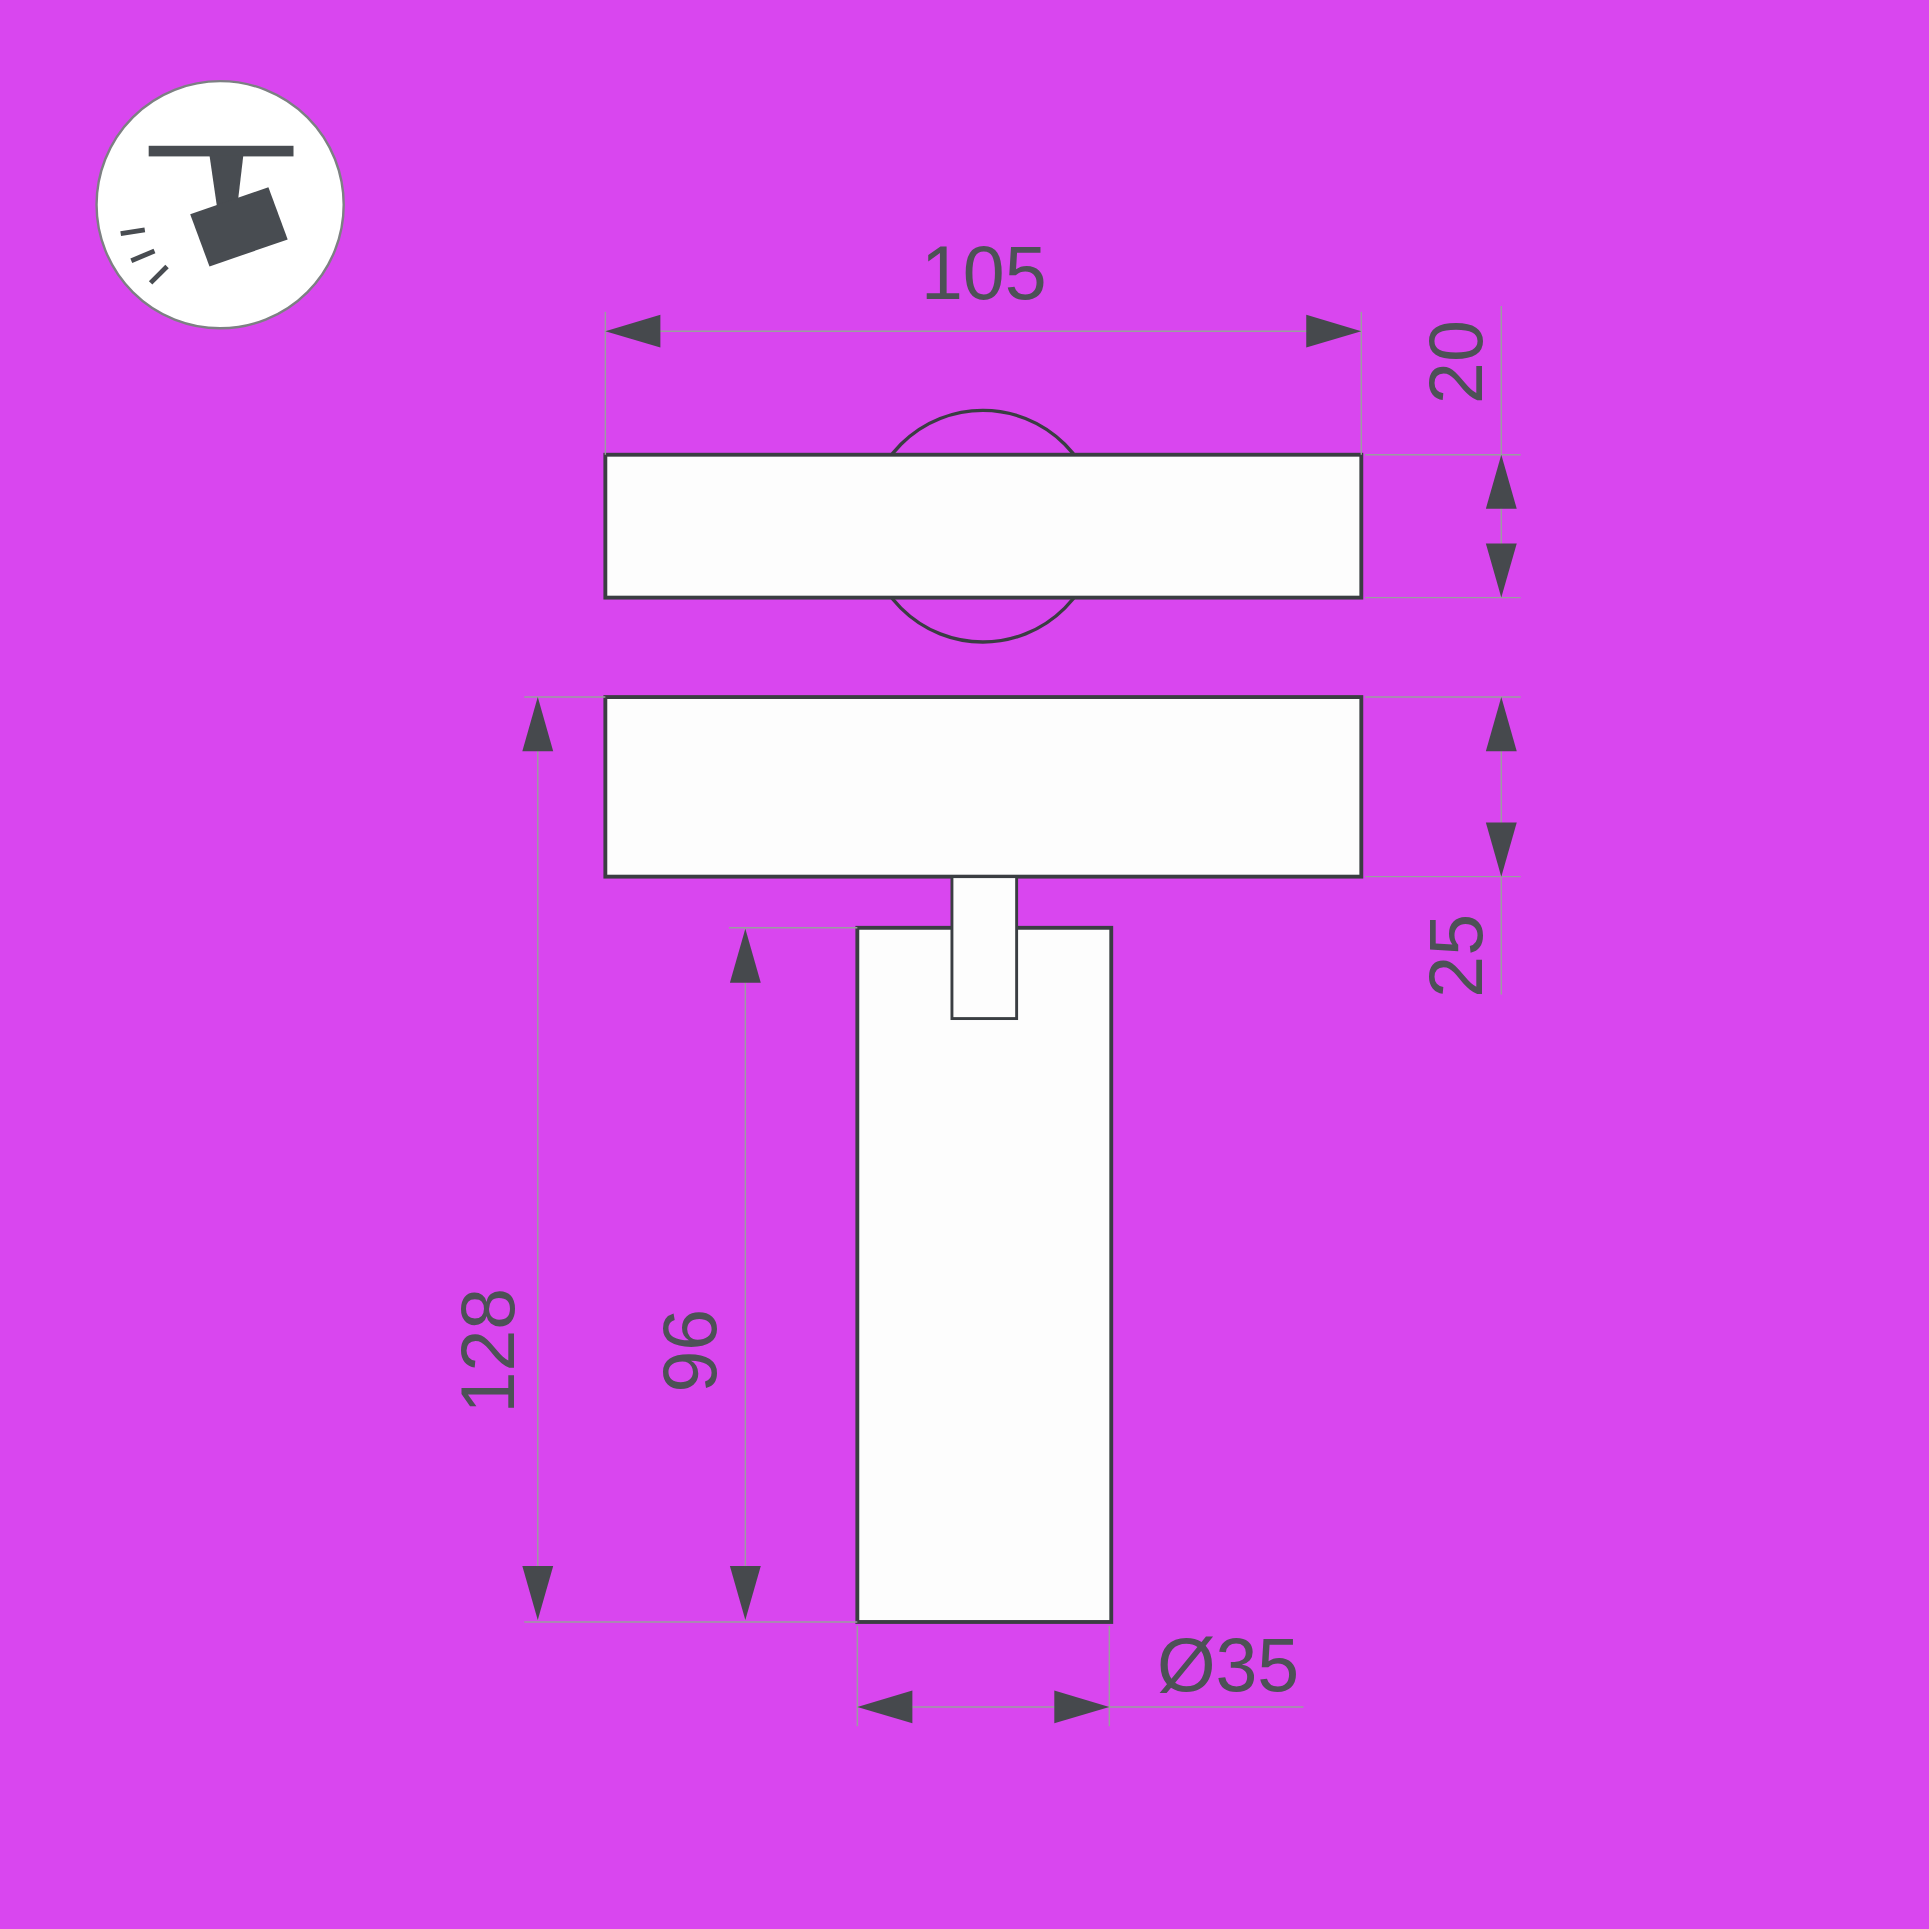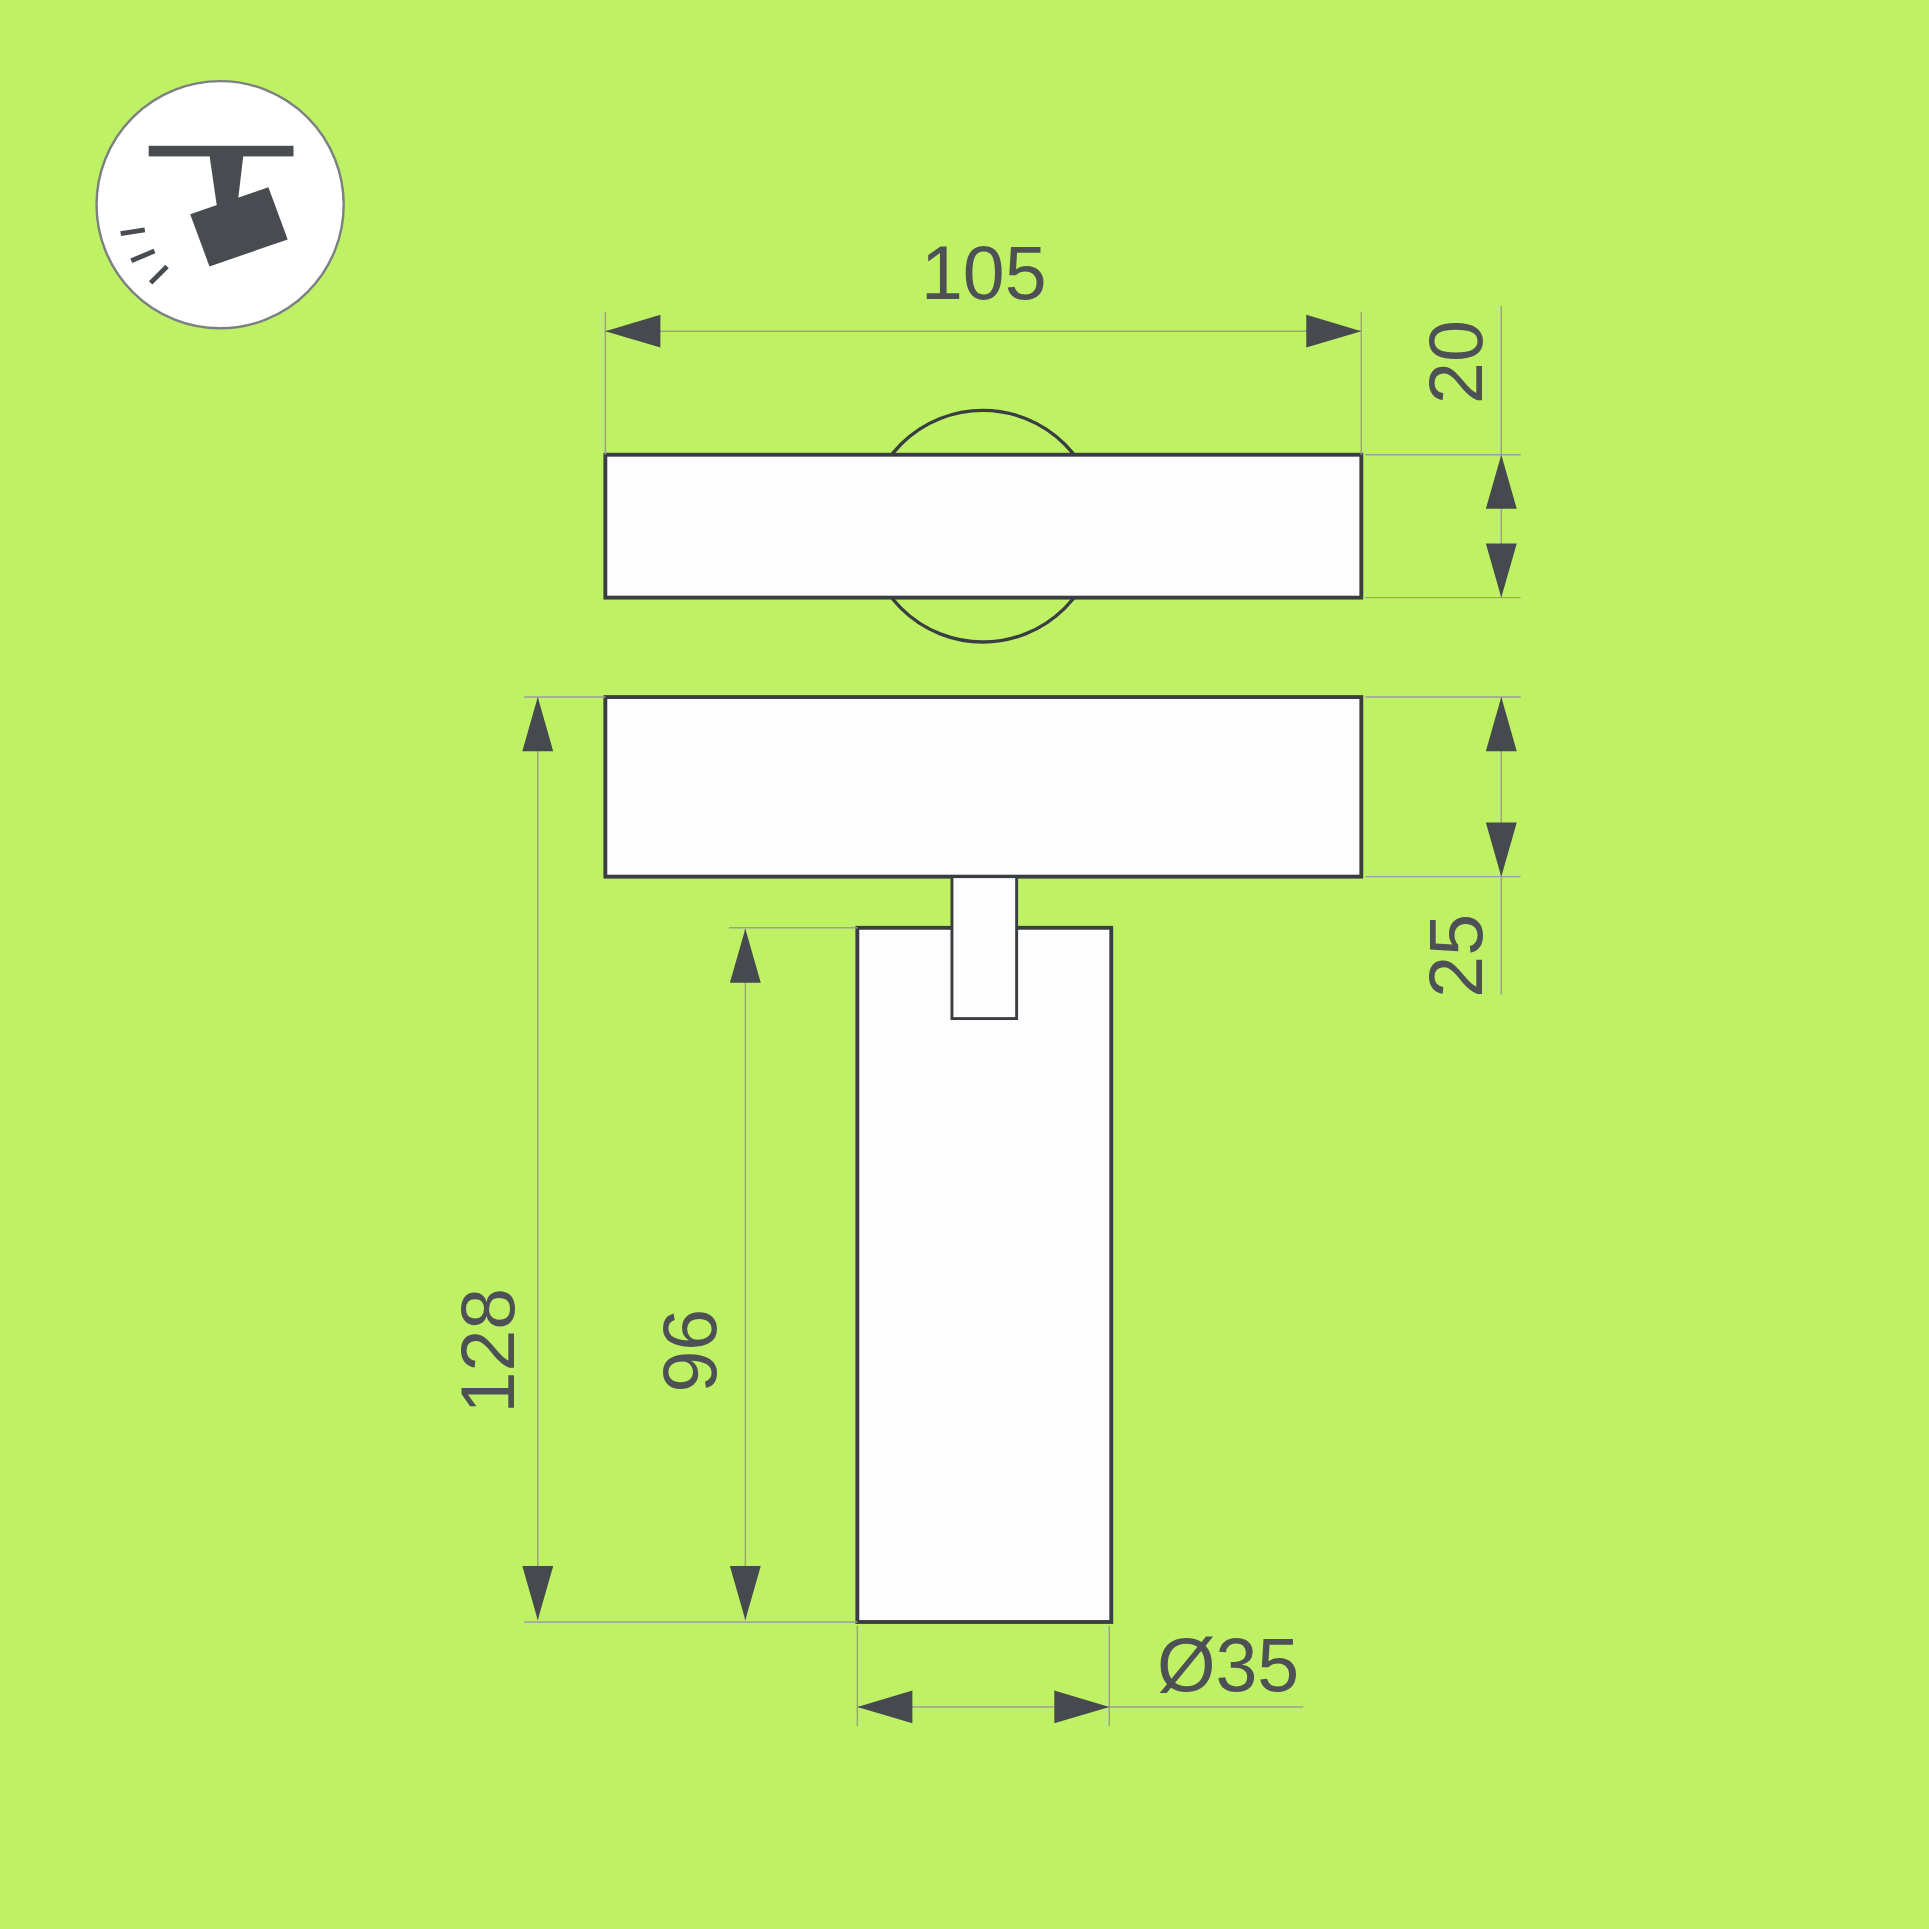--- a/index.html
+++ b/index.html
@@ -1,16 +1,16 @@
 <!DOCTYPE html>
 <html><head>
 <meta charset="utf-8">
 <style>
   html,body{margin:0;padding:0;background:#ffffff;}
-  .page{width:1929px;height:1929px;background:#bef264;position:relative;overflow:hidden;}
+  .page{width:1929px;height:1929px;background:#d946ef;position:relative;overflow:hidden;}
   svg{display:block;}
   .outline{fill:#fdfdfd;stroke:#3a3e42;stroke-width:4;}
   .outline-thin{fill:#fdfdfd;stroke:#3a3e42;stroke-width:3;}
   .dimline{stroke:#9b9da0;stroke-width:1.5;fill:none;}
   .arrow{fill:#46494d;stroke:none;}
   .dimtext{font-family:"Liberation Sans","DejaVu Sans",sans-serif;font-size:78px;fill:#4d5156;}
   .icon-fill{fill:#484c51;stroke:none;}
   .icon-ray{stroke:#484c51;stroke-width:5;fill:none;}
 </style>
 </head>

